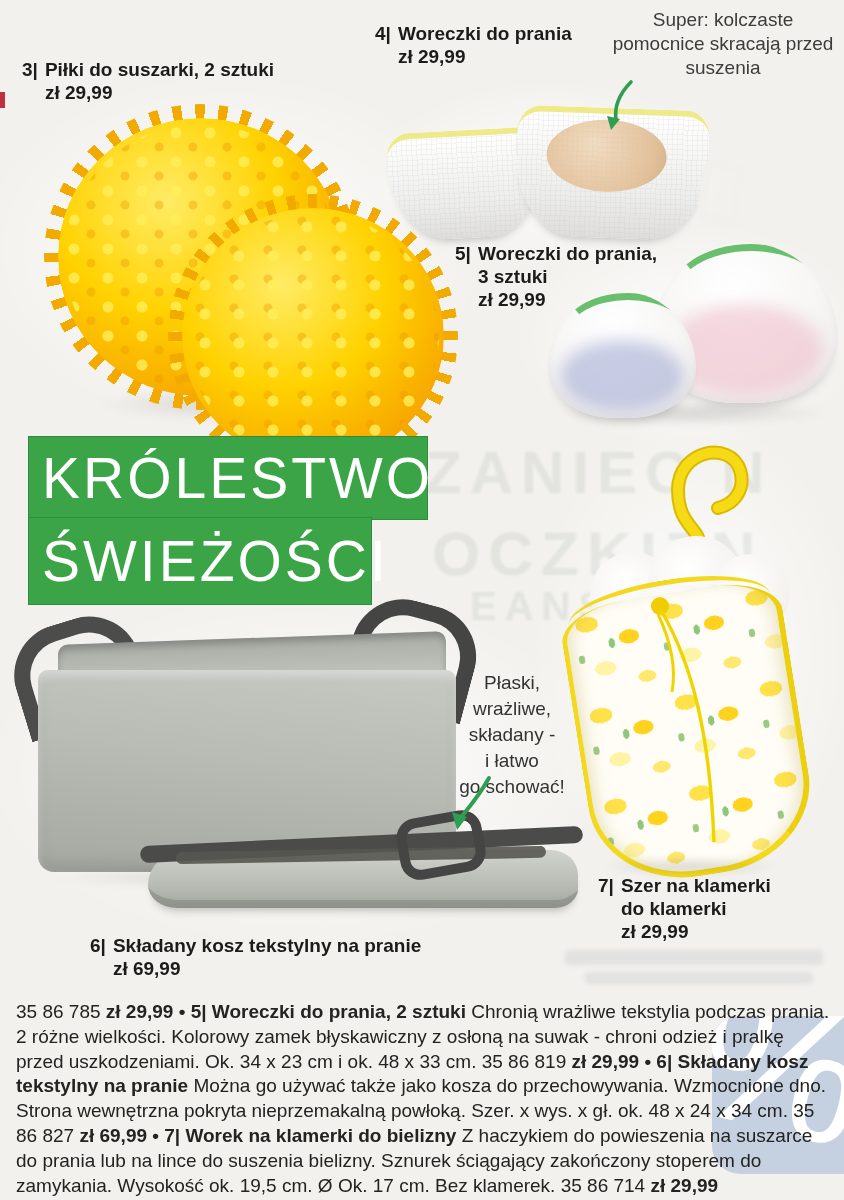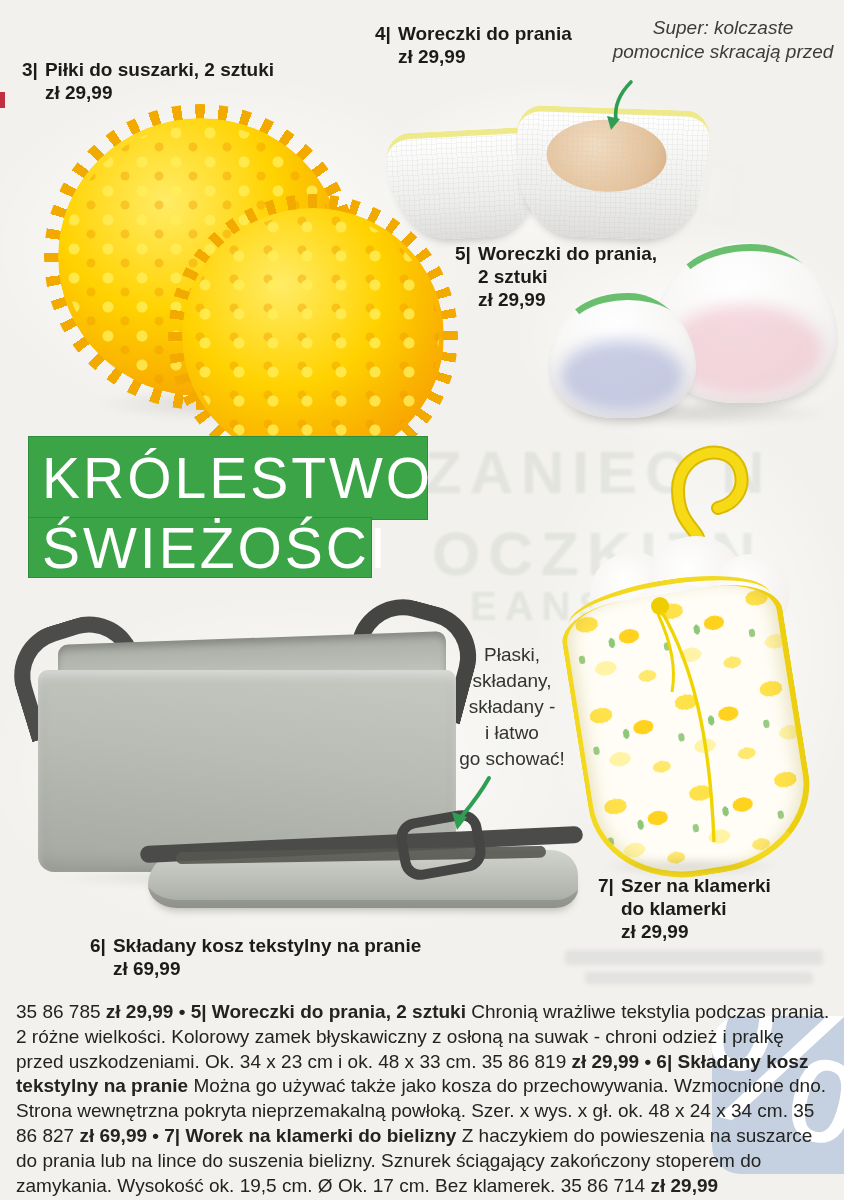--- a/index.html
+++ b/index.html
@@ -118,23 +118,24 @@
   </div>
 
   <div class="plabel" style="left:375px;top:22px;">
     <span>4|</span>
     <div>
       <div>Woreczki do prania</div>
       <div>zł 29,99</div>
     </div>
   </div>
 
-  <div class="note" style="left:608px;top:16px;width:230px;font-style:italic;">
+  <div class="note" style="left:608px;top:8px;width:230px;">
     <div>Super: kolczaste</div>
     <div>pomocnice skracają przed</div>
+    <div>suszenia</div>
   </div>
   <svg style="position:absolute;left:598px;top:78px;z-index:3;" width="40" height="52" viewBox="0 0 40 52">
     <path d="M33 4 C22 15 16 27 18 42" fill="none" stroke="#2f9e53" stroke-width="3.6" stroke-linecap="round"></path>
     <polygon points="9,38 22,41 13,52" fill="#2f9e53"></polygon>
   </svg>
 
   <div style="position:absolute;left:388px;top:100px;width:330px;height:140px;z-index:1;">
     <div class="tub" style="left:0;top:30px;width:158px;height:102px;transform:rotate(-3deg);">
       <div class="mesh"></div>
     </div>
@@ -156,47 +157,47 @@
     <div class="ballwrap" style="left:182px;top:208px;width:262px;height:256px;">
       <div class="ballbase"></div>
       <div class="balldots" style="background-position:8px 5px,20px 14px;"></div>
     </div>
   </div>
 
   <div class="plabel" style="left:455px;top:242px;">
     <span>5|</span>
     <div>
       <div>Woreczki do prania,</div>
-      <div>2 sztuki</div>
+      <div>3 sztuki</div>
       <div>zł 29,99</div>
     </div>
   </div>
 
   <div>
     <div class="shadow" style="left:560px;top:400px;width:270px;height:26px;"></div>
     <div class="dome" style="left:652px;top:243px;width:186px;height:160px;">
       <div class="dometint tint-pink"></div>
       <div class="domearc"></div>
     </div>
     <div class="dome" style="left:548px;top:292px;width:148px;height:126px;">
       <div class="dometint tint-blue"></div>
       <div class="domearc"></div>
     </div>
   </div>
 
   <div class="bar" style="left:28px;top:436px;width:386px;height:84px;">
     <span>KRÓLESTWO</span>
   </div>
-  <div class="bar" style="left:28px;top:517px;width:330px;height:61px;">
+  <div class="bar" style="left:28px;top:517px;width:330px;height:88px;">
     <span>ŚWIEŻOŚCI</span>
   </div>
 
-  <div class="note note-flat" style="left:428px;top:642px;width:168px;">
+  <div class="note note-flat" style="left:428px;top:670px;width:168px;">
     <div>Płaski,</div>
-    <div>składany,</div>
+    <div>wrażliwe,</div>
     <div>składany -</div>
     <div>i łatwo</div>
     <div>go schować!</div>
   </div>
   <svg style="position:absolute;left:448px;top:774px;z-index:3;" width="52" height="56" viewBox="0 0 52 56">
     <path d="M41 4 C32 20 24 30 14 42" fill="none" stroke="#2f9e53" stroke-width="4" stroke-linecap="round"></path>
     <polygon points="4,38 19,43 9,56" fill="#2f9e53"></polygon>
   </svg>
 
   <div class="basket">

